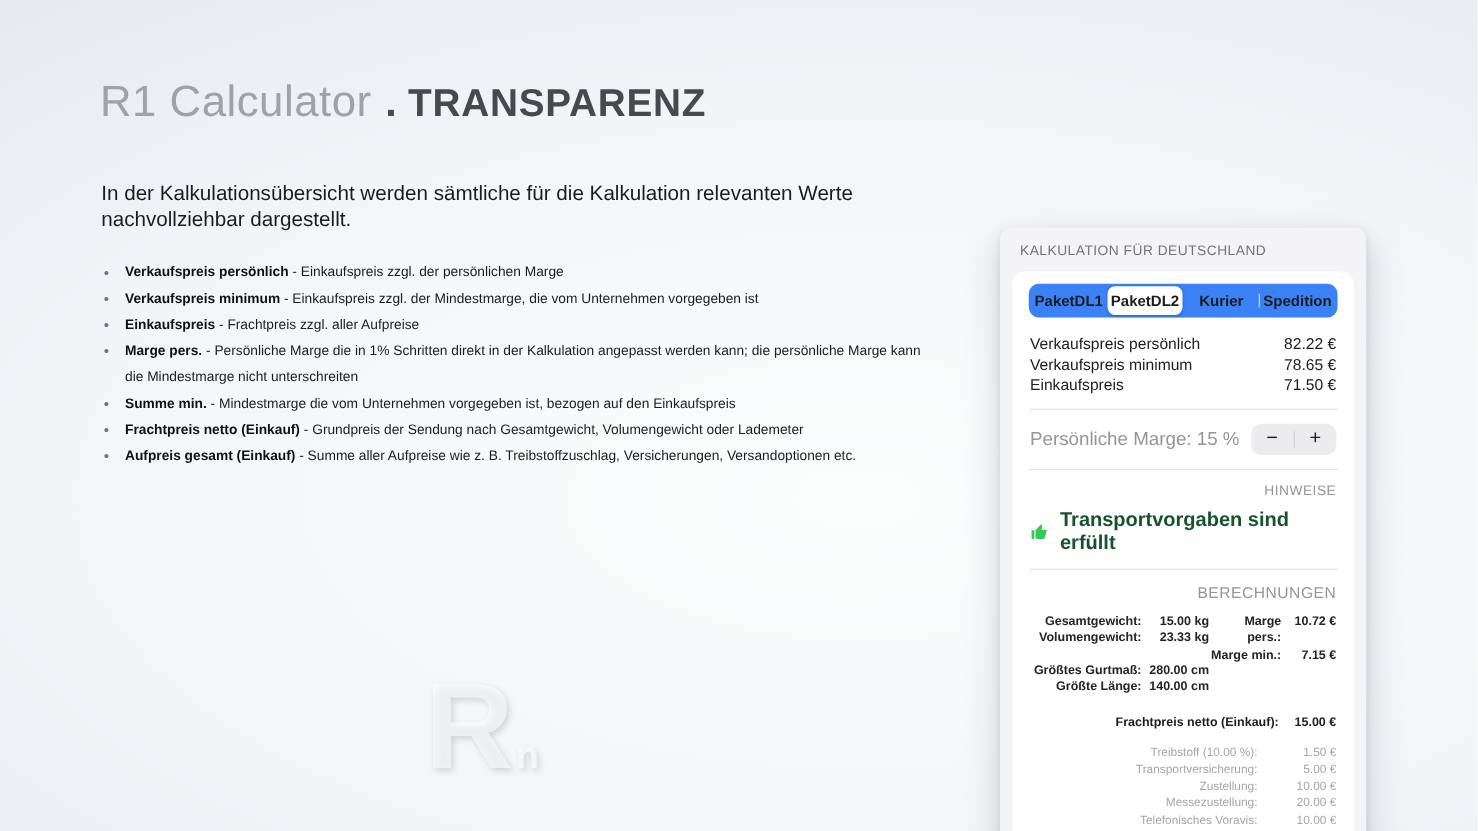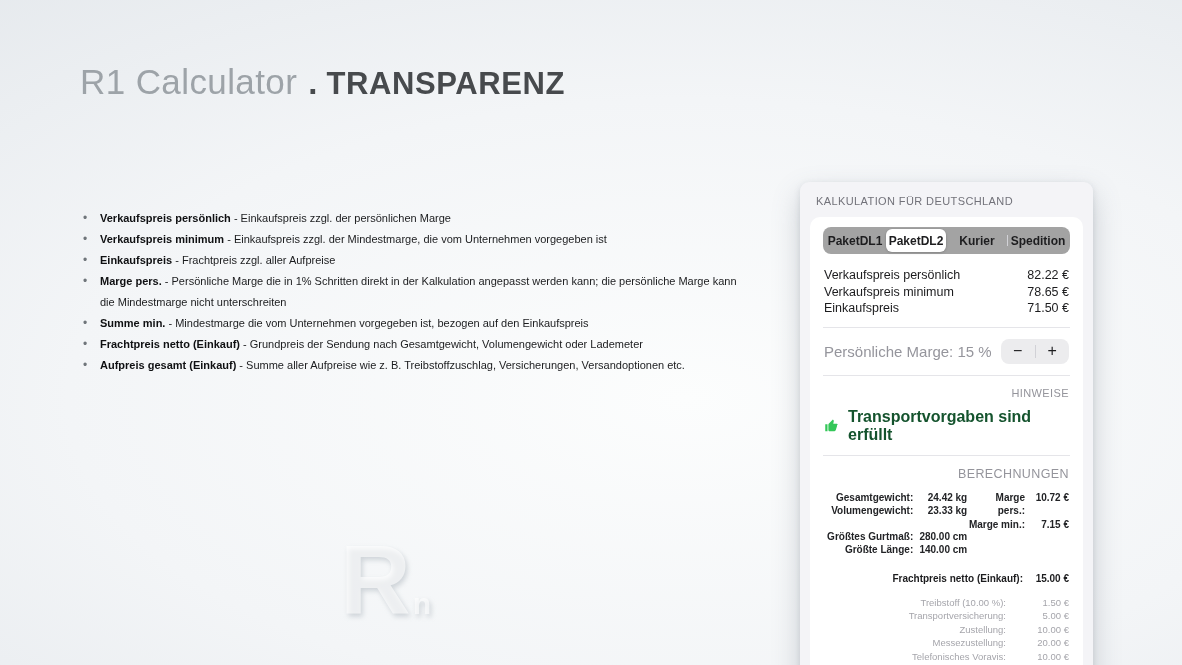--- a/index.html
+++ b/index.html
@@ -53,21 +53,21 @@
   .panel-header {
     padding:13px 16px 10px; font-size:11px; letter-spacing:0.4px; color:#72727a;
   }
   .card {
     margin:0 10px 10px; background:#ffffff; border-radius:10px;
     padding:10px 13px 13px;
   }
 
   .segmented {
     display:flex; align-items:stretch; height:27px; padding:2px;
-    background:#a3a3a3; border-radius:8px; margin-bottom:11px;
+    background:#3b82f6; border-radius:8px; margin-bottom:11px;
   }
   .seg {
     flex:1; border:none; background:transparent; cursor:pointer;
     font-family:inherit; font-size:12px; font-weight:700; color:#1d1d1f;
     border-radius:6px; padding:0;
   }
   .seg.selected {
     background:#ffffff;
     box-shadow:0 1px 3px rgba(0,0,0,0.16), 0 0 0 0.5px rgba(0,0,0,0.05);
   }
@@ -126,20 +126,21 @@
 <body>
 
 <div class="slide">
 
   <h1 class="title">
     <span class="t-light">R1 Calculator</span>
     <span class="t-dot">.</span>
     <span class="t-bold">TRANSPARENZ</span>
   </h1>
 
+  <p class="intro">In der Kalkulationsübersicht werden sämtliche für die Kalkulation relevanten Werte nachvollziehbar dargestellt.</p>
 
   <ul class="bullets">
     <li><b>Verkaufspreis persönlich</b><span> - Einkaufspreis zzgl. der persönlichen Marge</span></li>
     <li><b>Verkaufspreis minimum</b><span> - Einkaufspreis zzgl. der Mindestmarge, die vom Unternehmen vorgegeben ist</span></li>
     <li><b>Einkaufspreis</b><span> - Frachtpreis zzgl. aller Aufpreise</span></li>
     <li><b>Marge pers.</b><span> - Persönliche Marge die in 1% Schritten direkt in der Kalkulation angepasst werden kann; die persönliche Marge kann die Mindestmarge nicht unterschreiten</span></li>
     <li><b>Summe min.</b><span> - Mindestmarge die vom Unternehmen vorgegeben ist, bezogen auf den Einkaufspreis</span></li>
     <li><b>Frachtpreis netto (Einkauf)</b><span> - Grundpreis der Sendung nach Gesamtgewicht, Volumengewicht oder Lademeter</span></li>
     <li><b>Aufpreis gesamt (Einkauf)</b><span> - Summe aller Aufpreise wie z. B. Treibstoffzuschlag, Versicherungen, Versandoptionen etc.</span></li>
   </ul>
@@ -201,21 +202,21 @@
       </div>
 
       <div class="sep"></div>
 
       <div class="section-label big">BERECHNUNGEN</div>
 
       <div class="calc-grid">
         <div class="calc-left">
           <div class="krow">
             <span class="klabel">Gesamtgewicht:</span>
-            <span class="kval">24.42 kg</span>
+            <span class="kval">15.00 kg</span>
           </div>
           <div class="krow">
             <span class="klabel">Volumengewicht:</span>
             <span class="kval">23.33 kg</span>
           </div>
           <div class="dims">
             <div class="krow">
               <span class="klabel">Größtes Gurtmaß:</span>
               <span class="kval">280.00 cm</span>
             </div>

